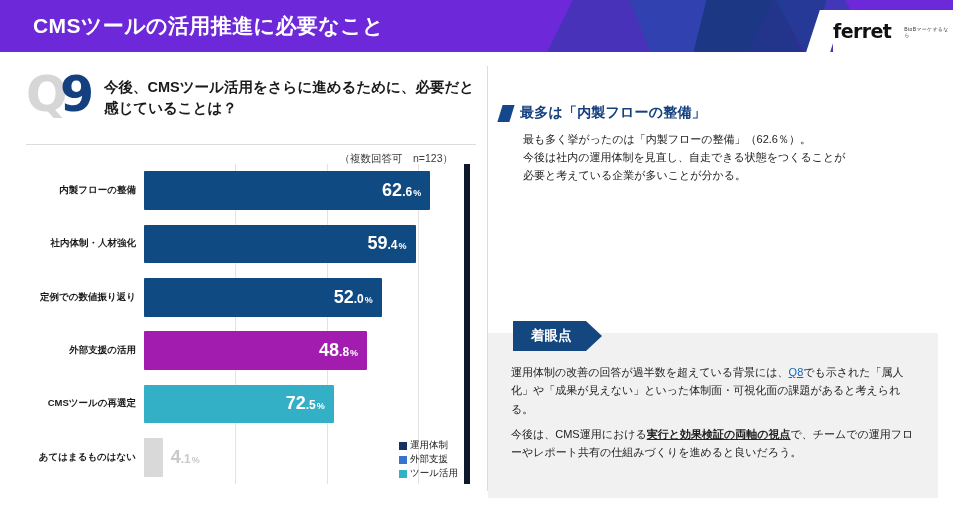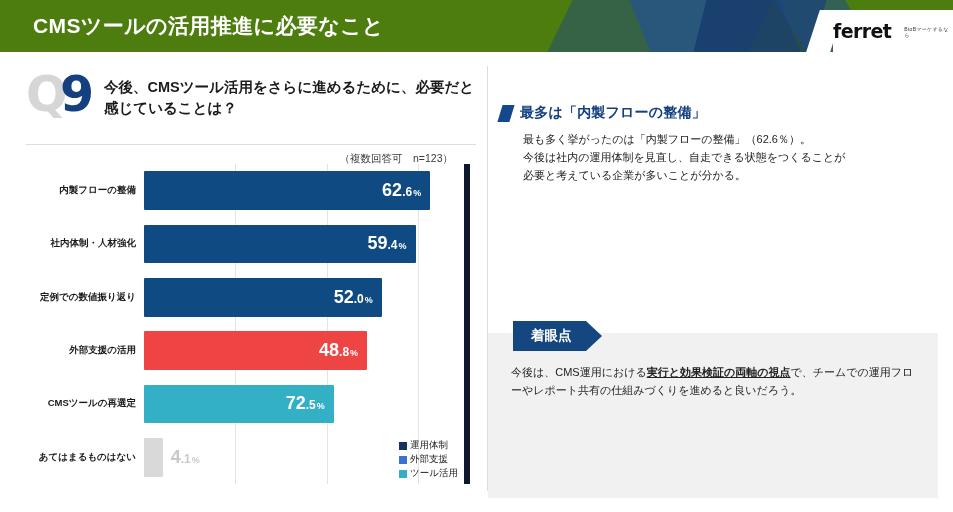--- a/index.html
+++ b/index.html
@@ -7,21 +7,21 @@
     width: 953px; height: 512px;
     font-family: "Liberation Sans", "DejaVu Sans", sans-serif;
     background: #ffffff;
     overflow: hidden;
   }
   #page { position: relative; width: 953px; height: 512px; background:#fff; }
 
   
   .header {
     position: absolute; left:0; top:0; width:953px; height:52px;
-    background:#4d7c0f; overflow:hidden;
+    background:#6d28d9; overflow:hidden;
   }
   .hdr-ray { position:absolute; top:0; height:52px; pointer-events:none; }
   .r1 { left:560px; width:200px; background:#17409090;
         transform: skewX(-26deg); opacity:.75; }
   .r2 { left:640px; width:150px; background:#1d4ea8;
         transform: skewX(22deg); opacity:.55; }
   .r3 { left:700px; width:120px; background:#0f3168;
         transform: skewX(-14deg); opacity:.6; }
   .r4 { left:790px; width:70px; background:#1a4699;
         transform: skewX(30deg); opacity:.5; }
@@ -167,21 +167,21 @@
               <div class="bar" style="width: 74.2857%; background: rgb(16, 74, 130);">
                 <div class="vlab">
                   <span>52</span>
                   <span class="dec">.0</span>
                   <span class="pct">%</span>
                 </div>
               </div>
             </div>
             <div class="row">
               <div class="cat">外部支援の活用</div>
-              <div class="bar" style="width: 69.7143%; background: #ef4444;">
+              <div class="bar" style="width: 69.7143%; background: #a21caf;">
                 <div class="vlab">
                   <span>48</span>
                   <span class="dec">.8</span>
                   <span class="pct">%</span>
                 </div>
               </div>
             </div>
             <div class="row">
               <div class="cat">CMSツールの再選定</div>
               <div class="bar" style="width: 59.2857%; background: rgb(51, 176, 198);">
@@ -232,17 +232,18 @@
       </div>
       <div class="sec-body">最も多く挙がったのは「内製フローの整備」（62.6％）。<br>今後は社内の運用体制を見直し、自走できる状態をつくることが<br>必要と考えている企業が多いことが分かる。</div>
     </div>
 
 
     <div class="card">
       <div class="badge-wrap">
         <div class="badge">着眼点</div>
       </div>
       <div class="card-body">
+        <p><span>運用体制の改善の回答が過半数を超えている背景には、</span><a class="lnk" href="#">Q8</a><span>でも示された「属人化」や「成果が見えない」といった体制面・可視化面の課題があると考えられる。</span></p>
         <p><span>今後は、CMS運用における</span><span class="bold">実行と効果検証の両軸の視点</span><span>で、チームでの運用フローやレポート共有の仕組みづくりを進めると良いだろう。</span></p>
       </div>
     </div>
   </div>
 </div>
 
 </body></html>

